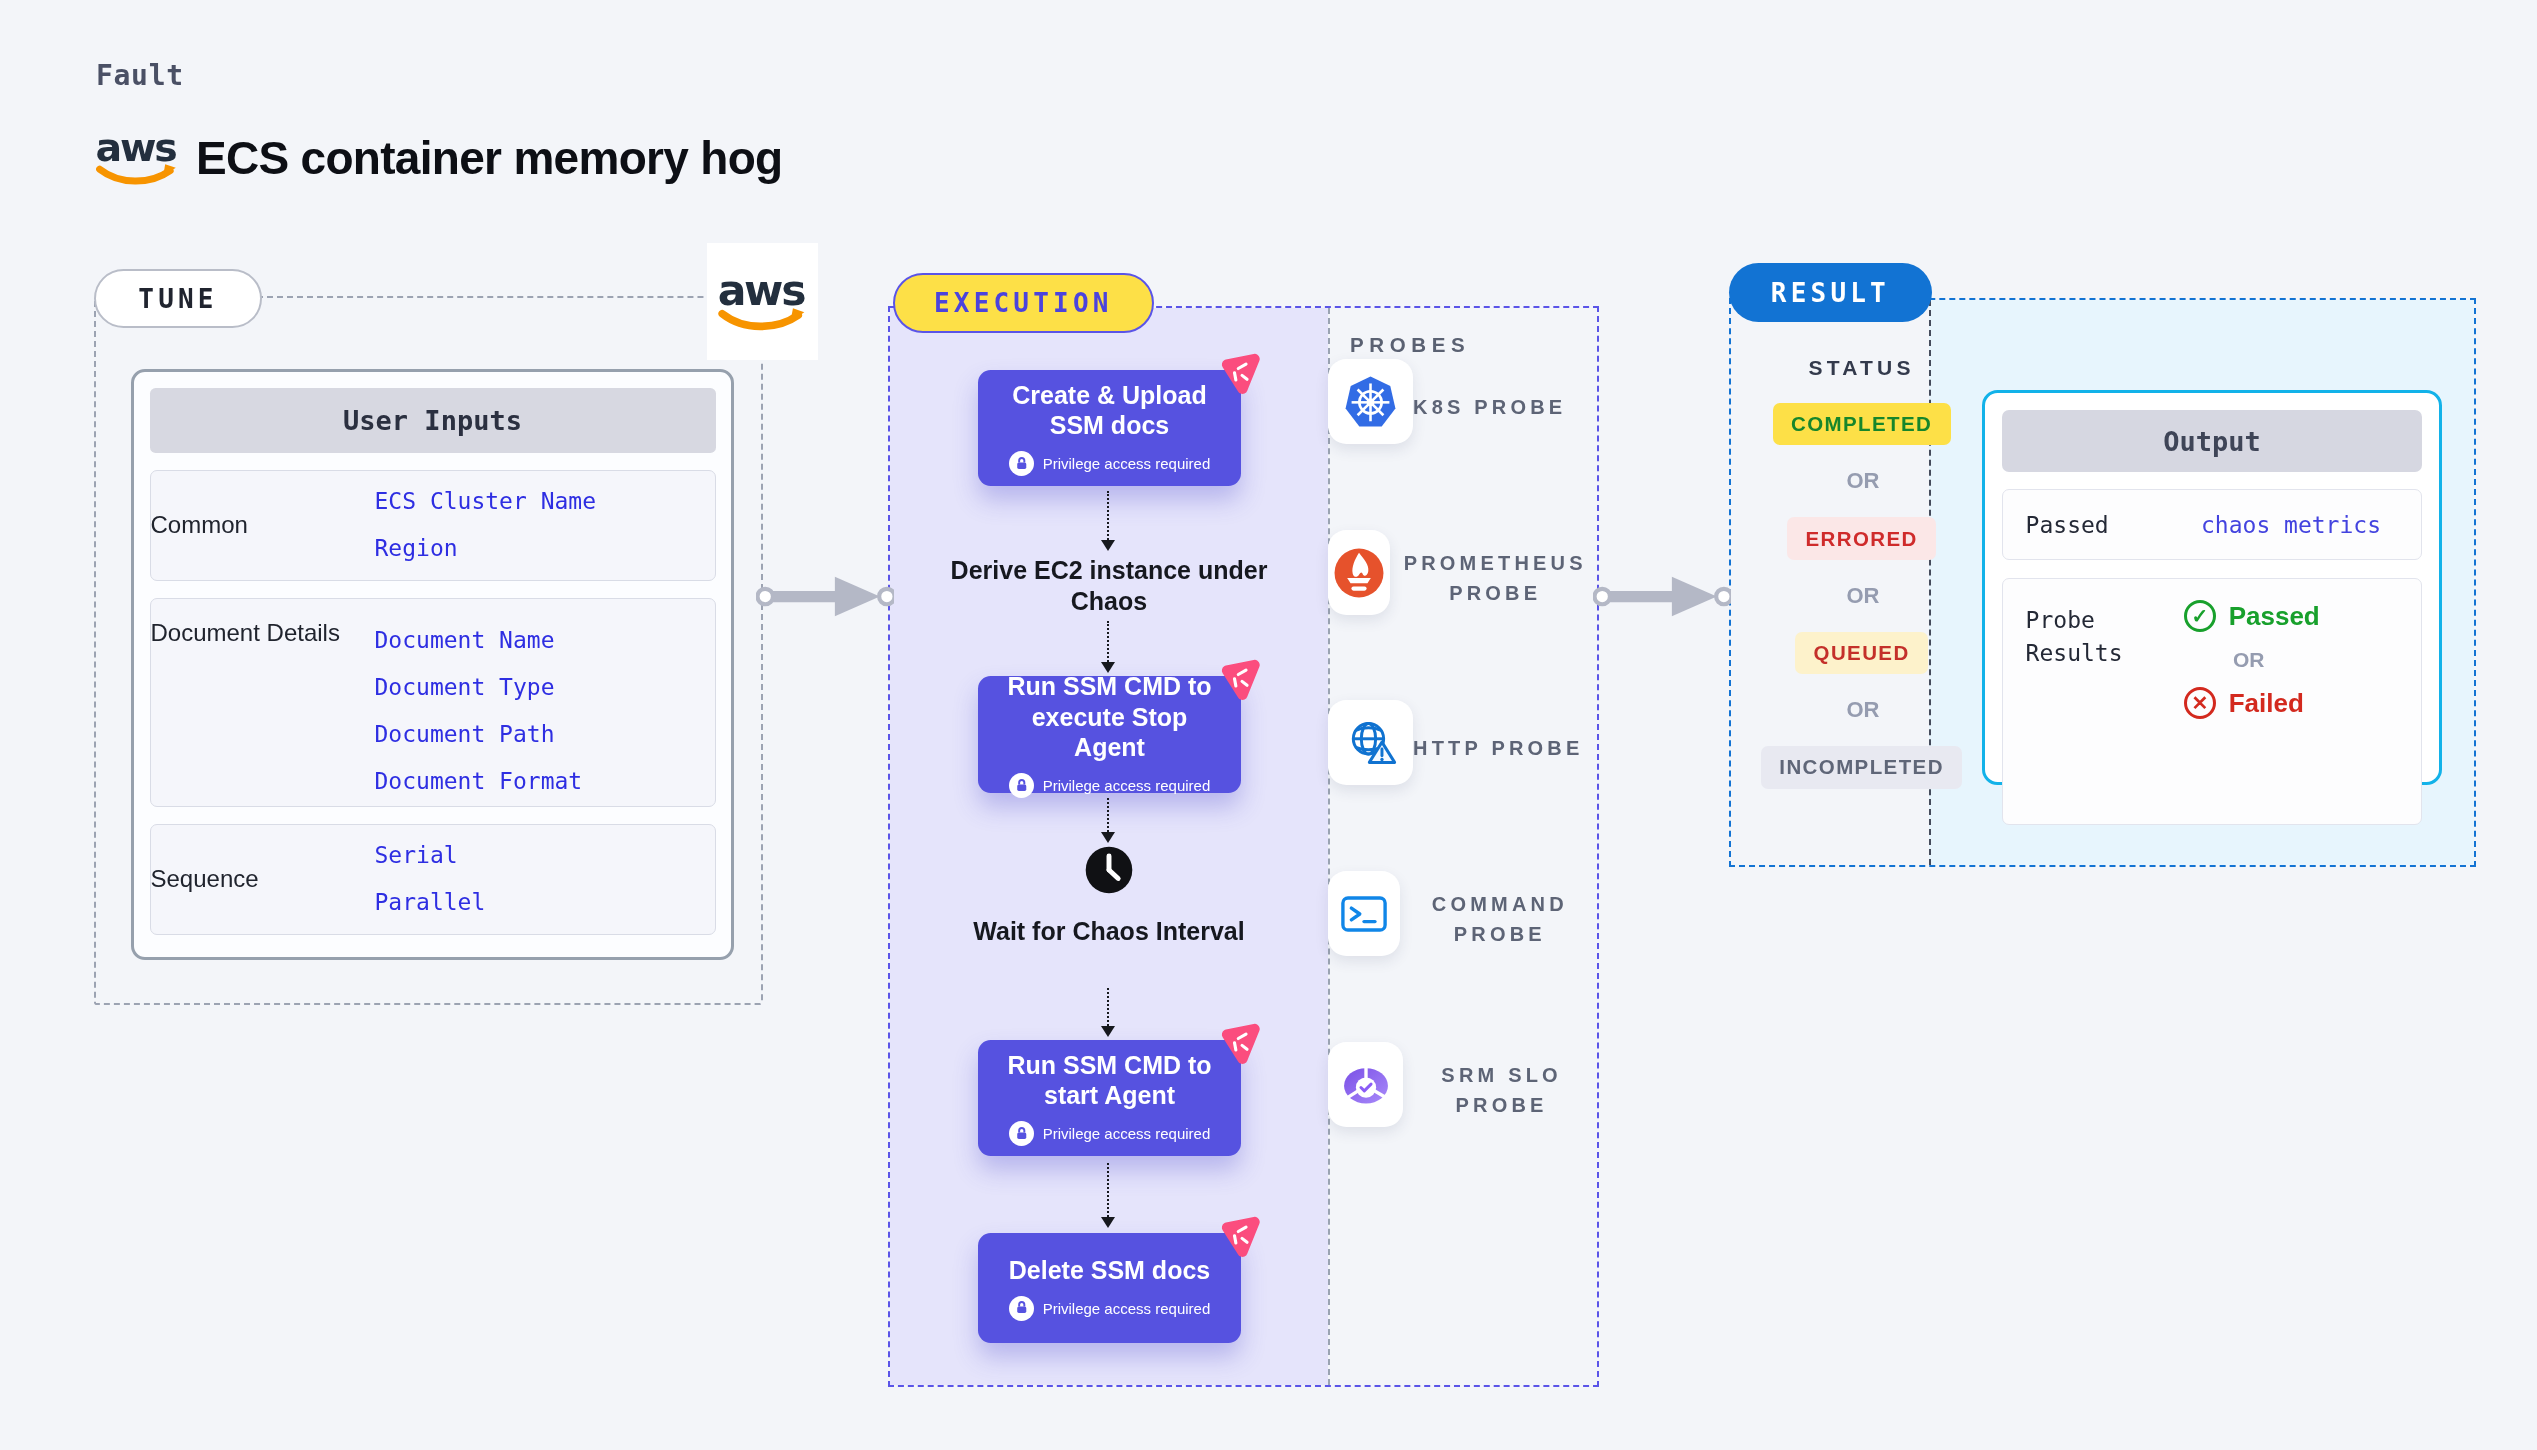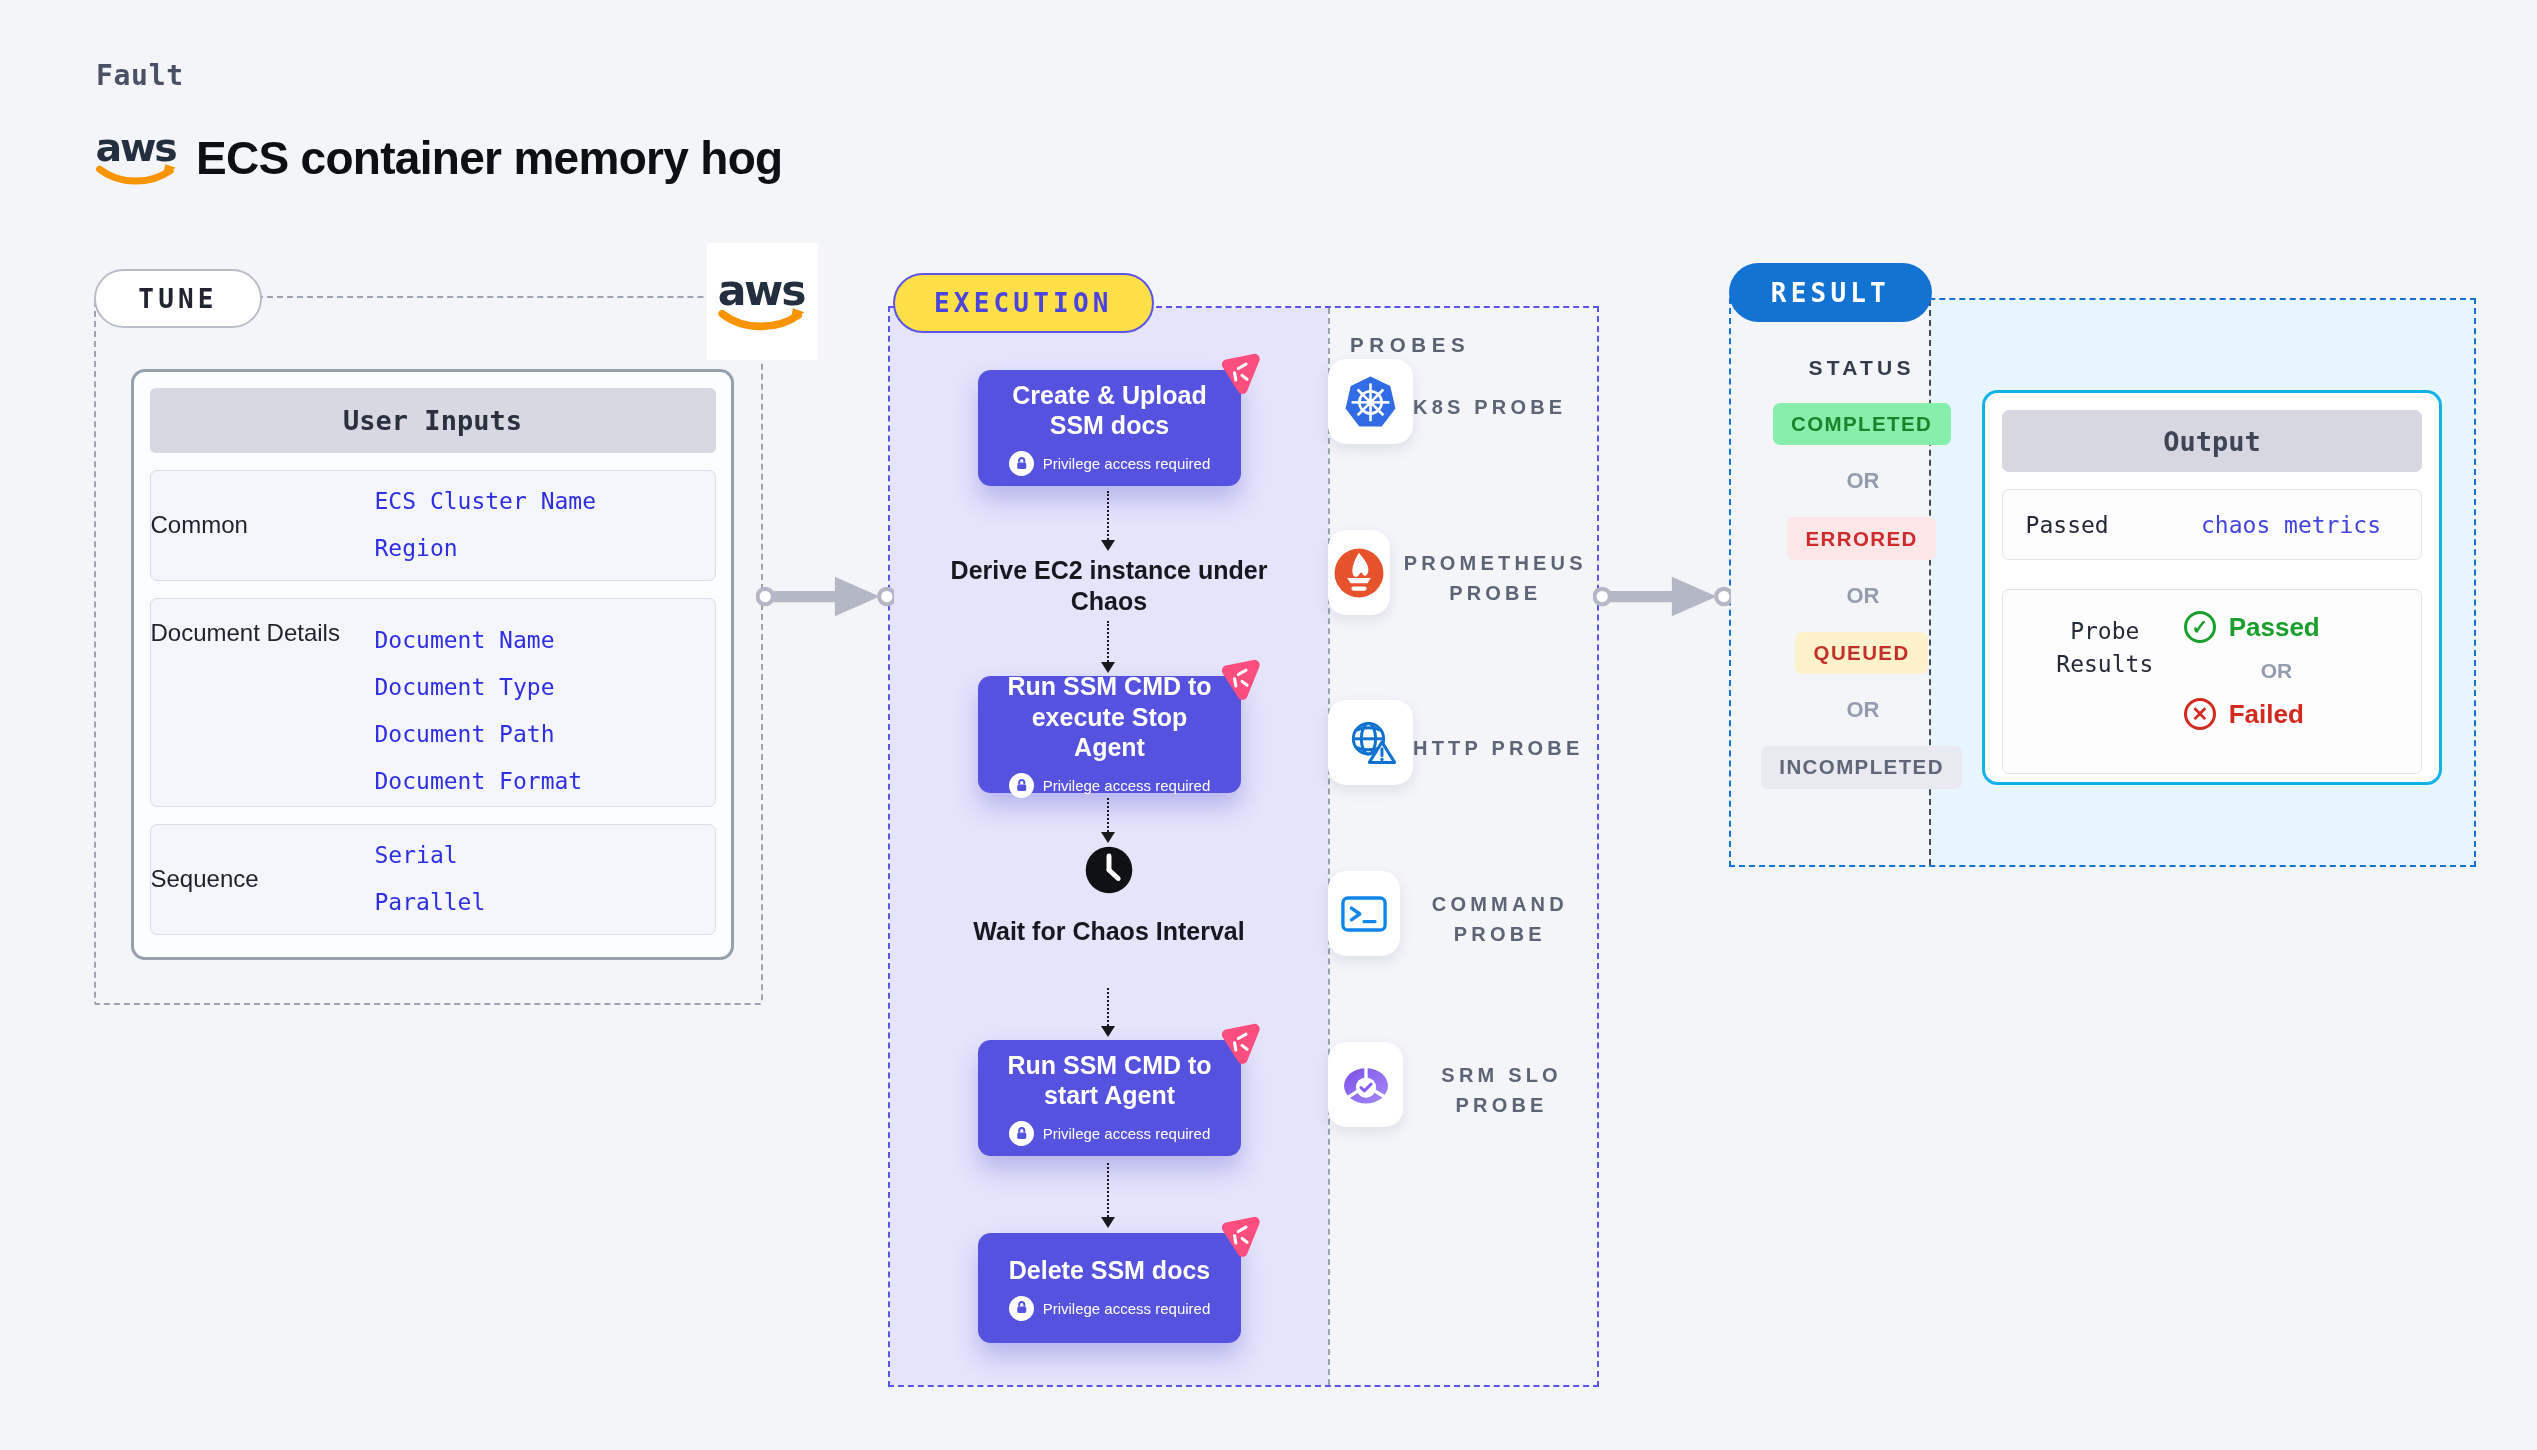--- a/index.html
+++ b/index.html
@@ -89,21 +89,21 @@
   .output-card{position:absolute;left:251px;top:90px;width:460px;height:395px;background:#ffffff;
                border:3.5px solid #12b2e9;border-radius:15.5px;box-sizing:border-box;padding:17px;z-index:2;}
   .output-header{height:62px;background:#d6d7e1;border-radius:7px;display:flex;align-items:center;
                  justify-content:center;font-family:"DejaVu Sans Mono",monospace;font-size:27px;
                  font-weight:600;color:#3f4557;}
   .out-row{border:1.4px solid #e2e4ed;border-radius:7px;background:#fdfdfe;display:flex;box-sizing:border-box;}
   .metrics-row{margin-top:17px;height:71px;align-items:center;}
   .metrics-label{font-family:"DejaVu Sans Mono",monospace;font-size:23px;color:#242936;
                  padding-left:22.6px;width:198px;box-sizing:border-box;}
   .metrics-value{font-family:"DejaVu Sans Mono",monospace;font-size:23px;font-weight:500;color:#4343df;}
-  .results-row{margin-top:29px;height:185px;text-align:center;}
+  .results-row{margin-top:18px;height:247px;}
   .pr-label{font-family:"DejaVu Sans Mono",monospace;font-size:23px;color:#242936;padding:25.4px 0 0 22.6px;
             width:181px;line-height:1.4;box-sizing:border-box;}
   .pr-col{display:flex;flex-direction:column;padding-top:21px;}
   .pr-item{display:flex;align-items:center;gap:12.7px;}
   .ring{width:32px;height:32px;border-radius:50%;display:flex;align-items:center;justify-content:center;
         font-size:20px;font-weight:800;box-sizing:border-box;}
   .ring.green{border:3.5px solid #18a02c;color:#18a02c;}
   .ring.red{border:3.5px solid #d3291e;color:#d3291e;}
   .passed-text{font-size:26px;font-weight:800;color:#18a02c;}
   .failed-text{font-size:26px;font-weight:800;color:#d3291e;}
@@ -369,21 +369,21 @@
     </div>
   </div>
 
   <div class="result-box">
     <div class="result-panel"></div>
     <div class="result-divider"></div>
     <div class="pill result-pill">RESULT</div>
 
     <div class="status-col">
       <div class="status-heading">STATUS</div>
-      <div class="status-badge" style="background: #86efac; color: rgb(23, 134, 43);">COMPLETED</div>
+      <div class="status-badge" style="background: #fde047; color: rgb(23, 134, 43);">COMPLETED</div>
       <div class="or">OR</div>
       <div class="status-badge" style="background: rgb(251, 231, 231); color: rgb(207, 43, 43);">ERRORED</div>
       <div class="or">OR</div>
       <div class="status-badge" style="background: rgb(253, 242, 203); color: rgb(196, 48, 42);">QUEUED</div>
       <div class="or">OR</div>
       <div class="status-badge" style="background: rgb(232, 233, 241); color: rgb(95, 102, 120);">INCOMPLETED</div>
     </div>
 
     <div class="output-card">
       <div class="output-header">Output</div>

